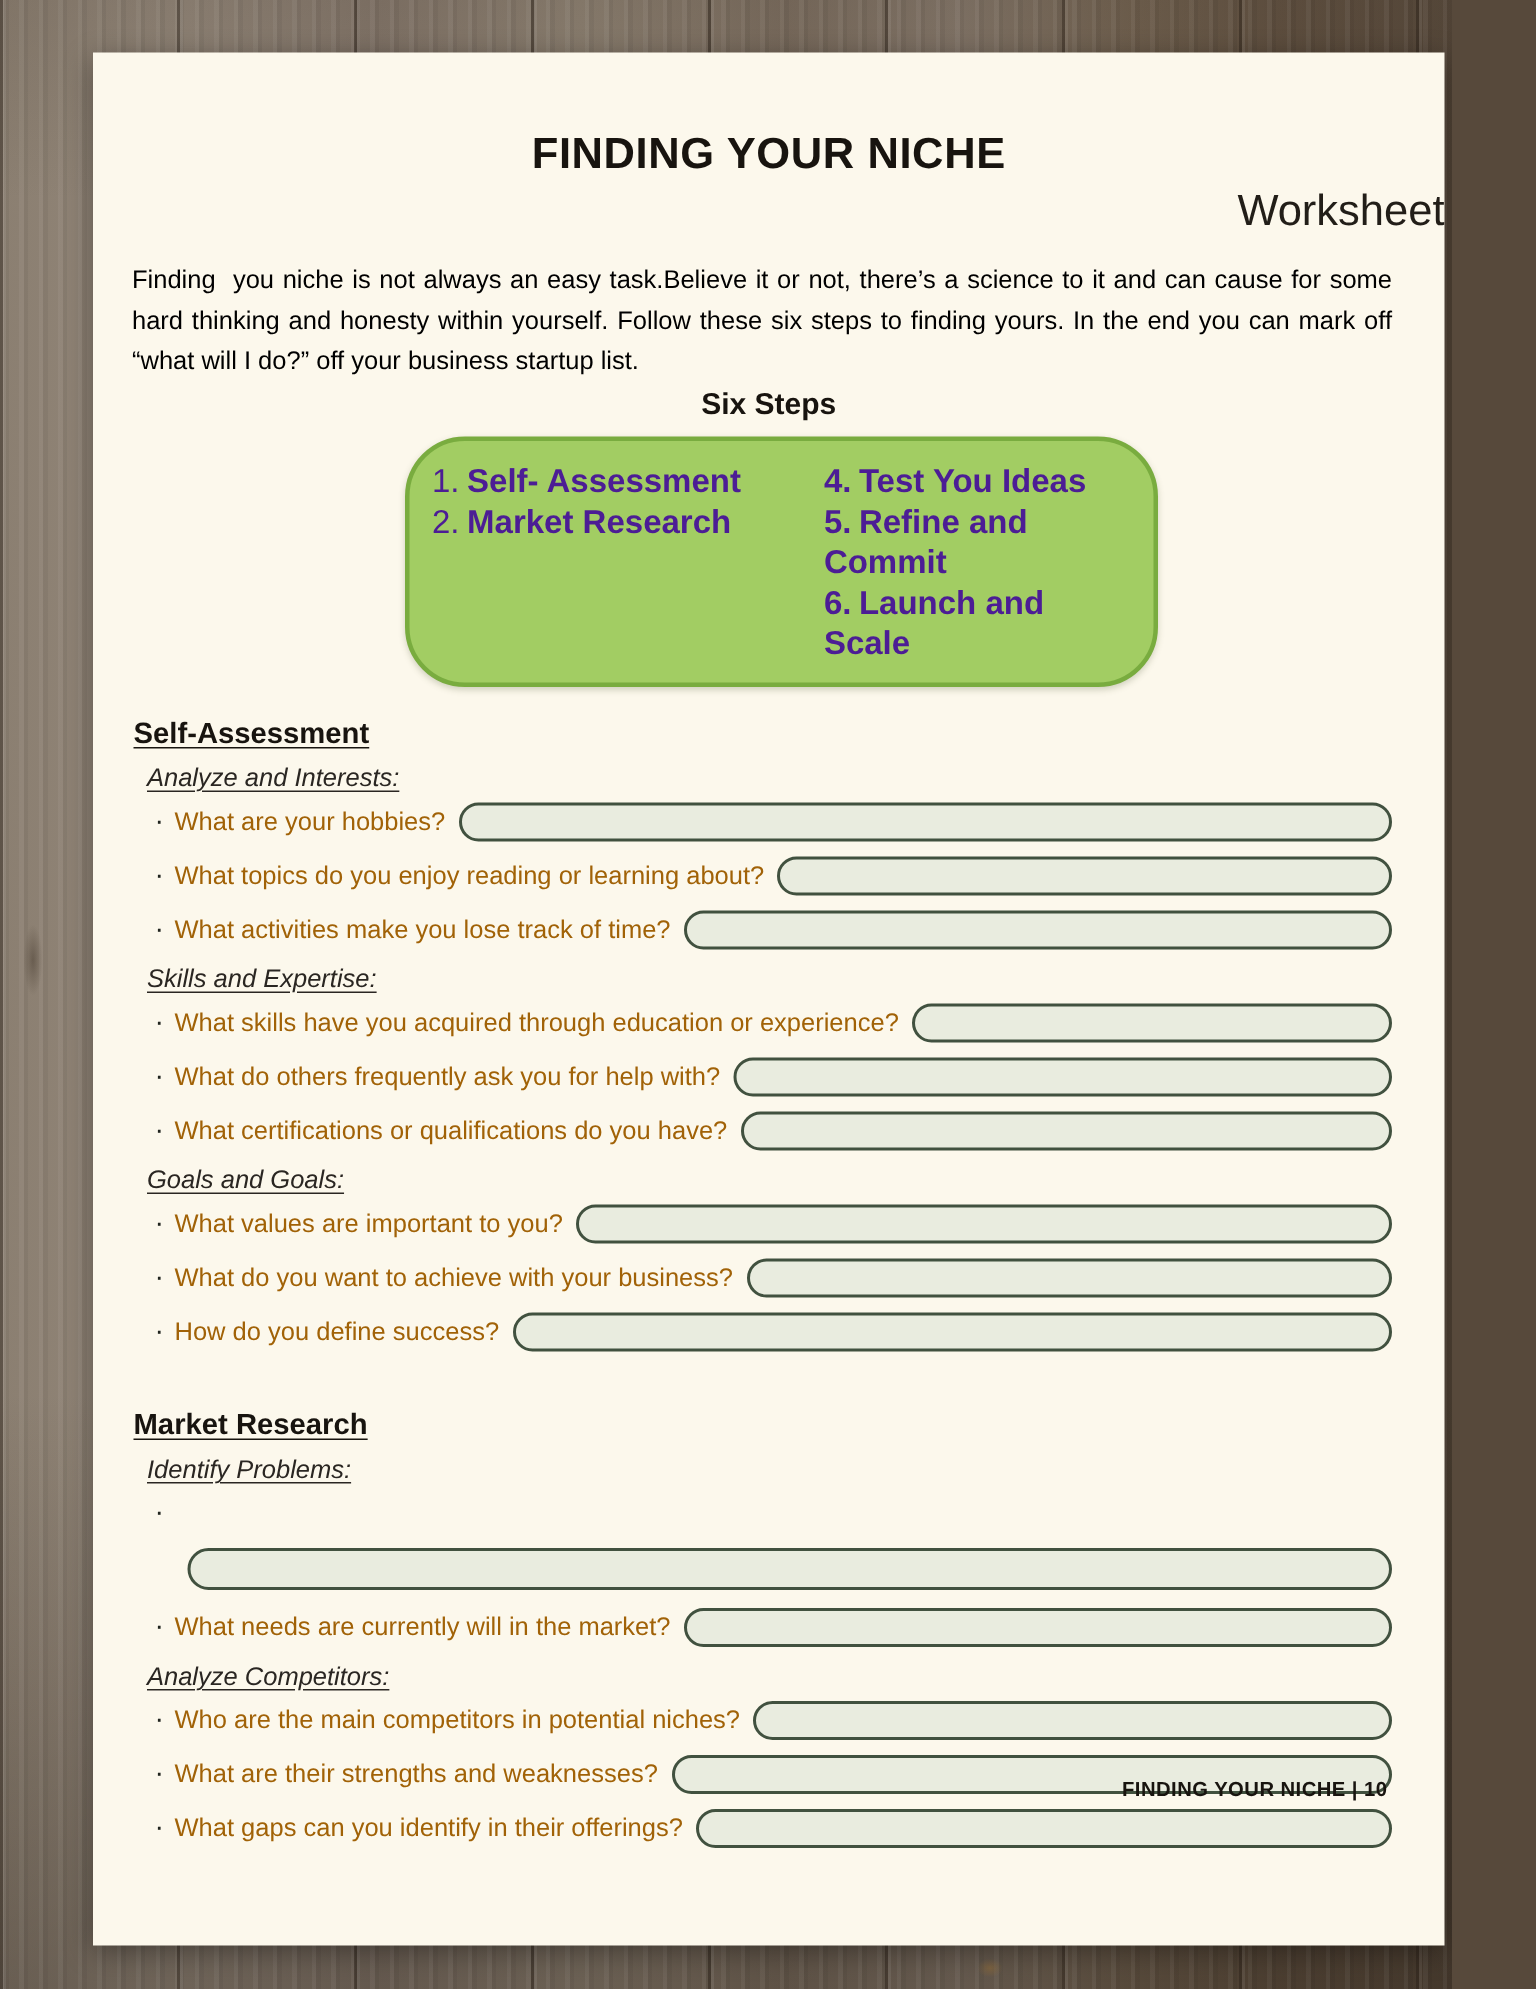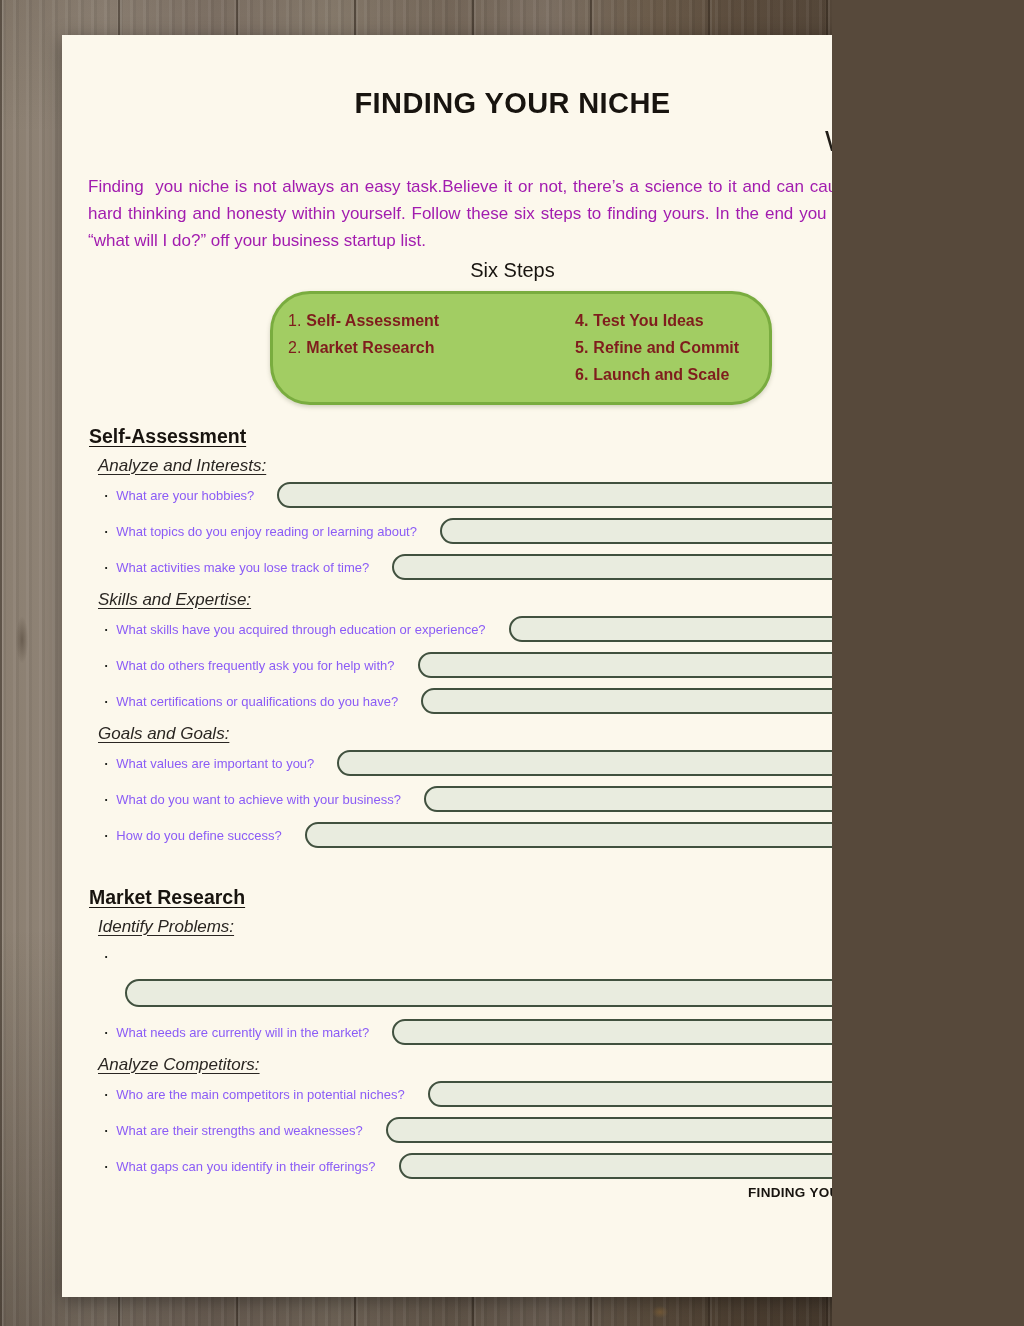--- a/index.html
+++ b/index.html
@@ -1,18 +1,18 @@
 <!DOCTYPE html>
 <html><head>
 <meta charset="utf-8">
 <style>
   * { box-sizing: border-box; }
   html,body { margin:0; padding:0; background:#57493b; }
   .stage {
-    position:relative; width:832px; height:1326px; overflow:hidden;
+    position:relative; width:968px; height:1326px; overflow:hidden;
     font-family:"Liberation Sans", sans-serif;
     background-color:#7f7265;
     background-image:
       radial-gradient(ellipse 11px 20px at 984px 372px, rgba(74,52,33,.8), rgba(74,52,33,0) 70%),
       radial-gradient(ellipse 15px 11px at 994px 1046px, rgba(58,40,26,.85), rgba(58,40,26,0) 70%),
       radial-gradient(ellipse 9px 34px at 22px 640px, rgba(62,50,38,.45), rgba(62,50,38,0) 70%),
       radial-gradient(ellipse 12px 9px at 660px 1312px, rgba(150,110,55,.5), rgba(150,110,55,0) 70%),
       repeating-linear-gradient(90deg, rgba(44,34,25,.5) 0px 2px, rgba(255,255,255,.08) 2px 4px, rgba(0,0,0,0) 4px 118px),
       repeating-linear-gradient(90deg, rgba(255,255,255,.05) 0px 3px, rgba(0,0,0,.05) 3px 6px, rgba(0,0,0,0) 6px 13px),
       linear-gradient(180deg, rgba(86,74,62,.20) 0%, rgba(0,0,0,0) 10%, rgba(0,0,0,0) 70%, rgba(40,32,24,.35) 100%),
@@ -20,41 +20,41 @@
   }
   .sheet {
     position:absolute; left:62px; top:35px; width:901px; height:1262px;
     background:#fcf8ec; box-shadow:0 4px 18px rgba(0,0,0,.38);
     color:#20241f;
   }
   .title { margin:52px 0 0; text-align:center; font-size:29px; font-weight:700;
     letter-spacing:.4px; color:#18140f; }
   .subtitle { margin:5px 0 0; text-align:right; font-size:29px; font-weight:400; color:#221e18; }
   .intro { margin:15px 35px 0 26px; font-size:17px; line-height:27px;
-    text-align:justify; white-space:pre-wrap; color:#a21caf; }
-  .sixsteps-heading { margin:5px 0 0; text-align:center; font-size:20px; font-weight:400; color:#18140f; }
+    text-align:justify; white-space:pre-wrap; color:#000000; }
+  .sixsteps-heading { margin:5px 0 0; text-align:center; font-size:20px; font-weight:700; color:#18140f; }
   .steps-box {
     margin:9px 0 0 208px; width:502px; min-height:114px;
     background:#a2cd63; border:3px solid #79ac3f; border-radius:40px;
     padding:13px 16px 13px 15px; display:flex;
     box-shadow:0 2px 4px rgba(80,90,50,.25);
   }
-  .steps-col { list-style:none; margin:0; padding:0; font-size:16px; line-height:27px;
-    font-weight:700; color:#7f1d1d; }
+  .steps-col { list-style:none; margin:0; padding:0; font-size:22px; line-height:27px;
+    font-weight:700; color:#4c1d95; }
   .steps-col.left { width:287px; }
   .steps-col.left .num { font-weight:400; }
   .num { margin-right:5px; }
   .section-heading { margin:20px 0 0 27px; font-size:19.5px; font-weight:700;
     text-decoration:underline; text-underline-offset:3px; color:#18140f; }
   .section-heading.gap-top { margin-top:38px; }
   .subheading { margin:8px 0 6px 36px; font-size:17px; font-style:italic;
     text-decoration:underline; text-underline-offset:3px; color:#2a2622; }
   .qrow { display:flex; align-items:center; margin:0 35px 10px 41px; min-height:26px; }
   .bullet { padding-right:7px; font-size:19px; line-height:26px; }
-  .qlabel { white-space:nowrap; font-size:13px; padding-right:23px; color:#8b5cf6; }
+  .qlabel { white-space:nowrap; font-size:17px; padding-right:9px; color:#a16207; }
   .pill {
     flex:1 1 auto; min-width:90px; height:26px; border:2px solid #41513f;
     border-radius:14px; background:#e9ecdf; outline:none; padding:0 12px;
     font:15px "Liberation Sans", sans-serif; color:#24201c;
   }
   .pill-row { margin:3px 35px 12px 63px; display:flex; }
   .pill-row .pill { height:28px; border-radius:15px; }
   .footer { position:absolute; right:38px; top:1150px; font-size:13.5px; font-weight:700;
     letter-spacing:.3px; color:#18140f;text-align:center; }
 </style>

